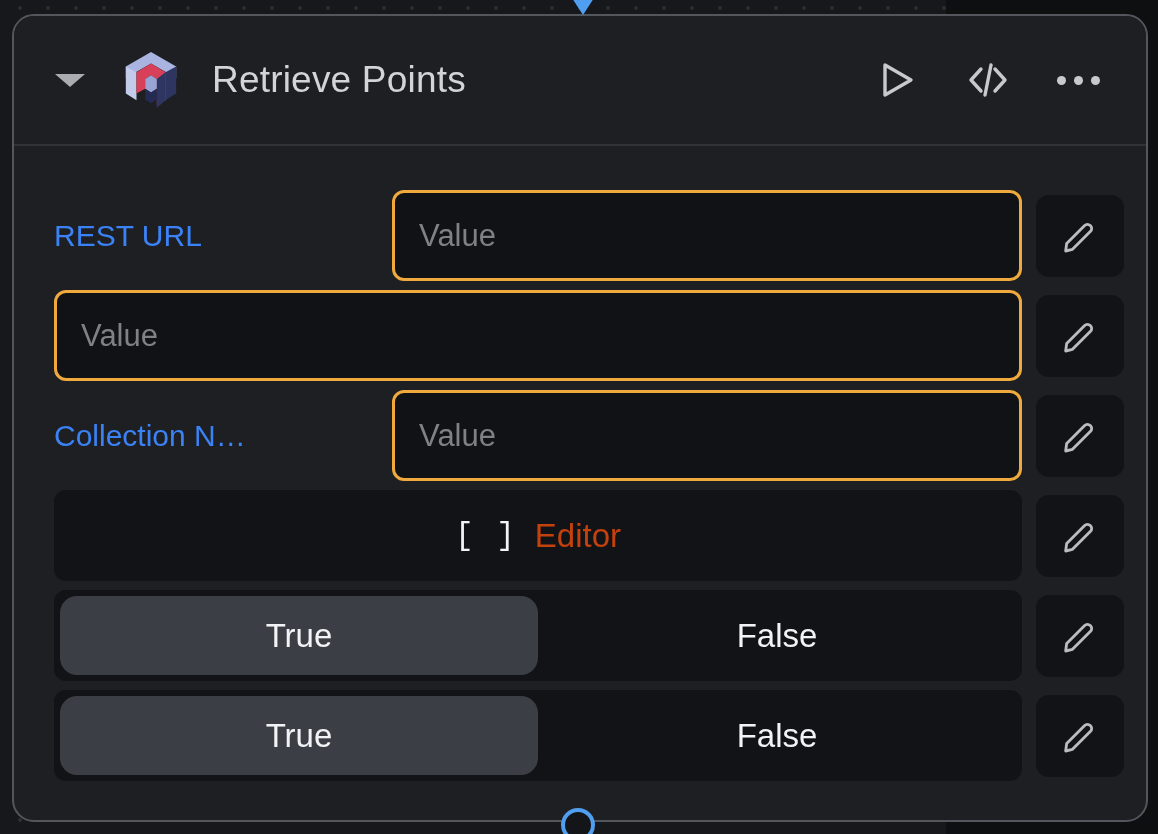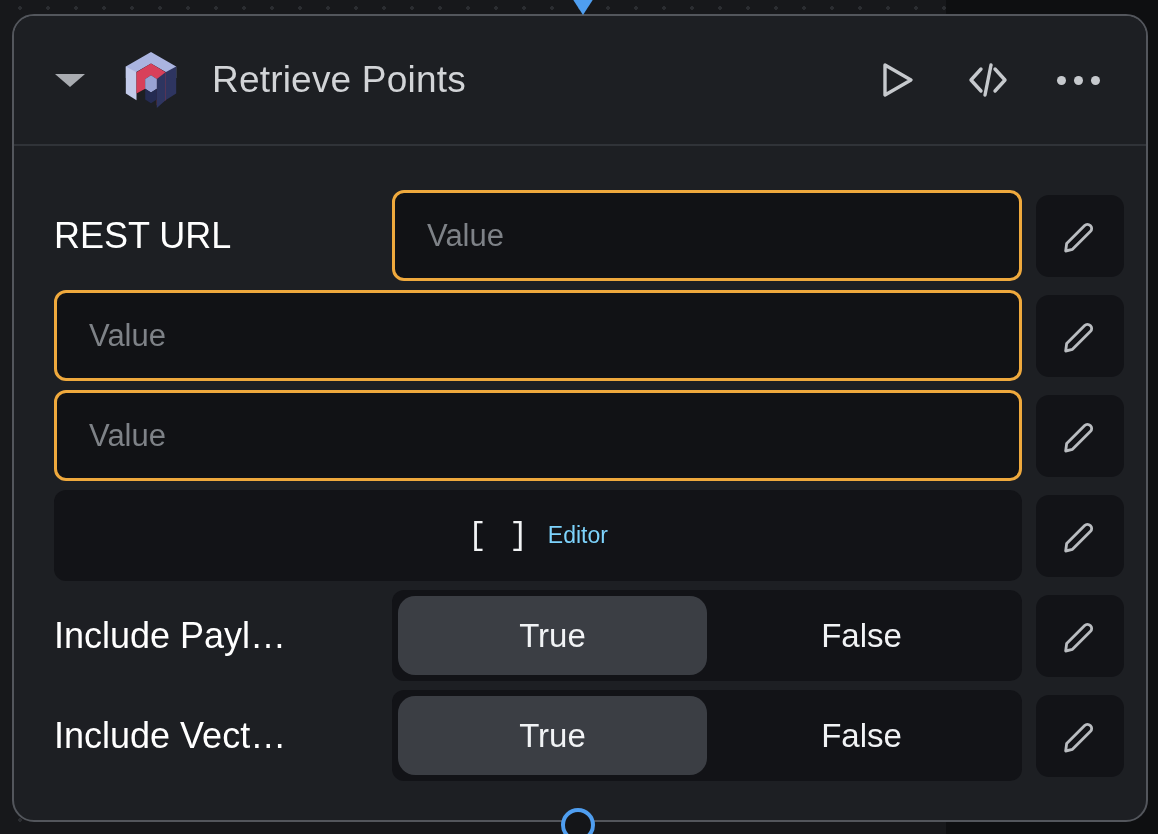--- a/index.html
+++ b/index.html
@@ -125,22 +125,22 @@
     display: flex;
     align-items: center;
     height: 91px;
     min-height: 91px;
     padding: 0 22px 0 40px;
     box-sizing: border-box;
   }
   .field-label {
     width: 338px;
     flex: none;
-    font-size: 36px;
-    color: #ffffff;
+    font-size: 30px;
+    color: #3b82f6;
     white-space: nowrap;
     overflow: hidden;
   }
   .field-control {
     flex: 1 1 auto;
     height: 91px;
     display: flex;
     align-items: center;
     box-sizing: border-box;
   }
@@ -148,21 +148,21 @@
   .text-input {
     width: 100%;
     height: 91px;
     box-sizing: border-box;
     background: #111215;
     border: 3px solid #efa93d;
     border-radius: 12px;
     color: #e6e8ea;
     font-family: "Liberation Sans", sans-serif;
     font-size: 31px;
-    padding: 0 32px;
+    padding: 0 24px;
     outline: none;
   }
   .text-input::placeholder {
     color: #7e8287;
     opacity: 1;
   }
 
   .flat-panel {
     width: 100%;
     height: 91px;
@@ -175,22 +175,22 @@
     gap: 18px;
     cursor: pointer;
   }
   .brackets {
     font-family: "Liberation Mono", monospace;
     font-size: 31px;
     color: #f1f3f5;
     letter-spacing: 2px;
   }
   .flat-panel-label {
-    font-size: 23px;
-    color: #7dd3fc;
+    font-size: 33px;
+    color: #c2410c;
   }
 
   .toggle-group {
     width: 100%;
     height: 91px;
     box-sizing: border-box;
     background: #121317;
     border-radius: 12px;
     display: flex;
     align-items: center;
@@ -319,20 +319,21 @@
           <input class="text-input" type="text" placeholder="Value" style="">
         </div>
         <div class="edit-btn">
           <svg width="40" height="40" viewBox="0 0 24 24">
             <path d="M4 16.5 L14.8 5.7 a2.3 2.3 0 0 1 3.3 0 l0.2 0.2 a2.3 2.3 0 0 1 0 3.3 L7.5 20 L3.4 21 Z" fill="none" stroke="#b9bcc0" stroke-width="1.7" stroke-linejoin="round"></path>
           </svg>
         </div>
       </div>
 
       <div class="field-row">
+        <div class="field-label">Collection N…</div>
         <div class="field-control">
           <input class="text-input" type="text" placeholder="Value" style="">
         </div>
         <div class="edit-btn">
           <svg width="40" height="40" viewBox="0 0 24 24">
             <path d="M4 16.5 L14.8 5.7 a2.3 2.3 0 0 1 3.3 0 l0.2 0.2 a2.3 2.3 0 0 1 0 3.3 L7.5 20 L3.4 21 Z" fill="none" stroke="#b9bcc0" stroke-width="1.7" stroke-linejoin="round"></path>
           </svg>
         </div>
       </div>
 
@@ -344,36 +345,34 @@
           </div>
         </div>
         <div class="edit-btn">
           <svg width="40" height="40" viewBox="0 0 24 24">
             <path d="M4 16.5 L14.8 5.7 a2.3 2.3 0 0 1 3.3 0 l0.2 0.2 a2.3 2.3 0 0 1 0 3.3 L7.5 20 L3.4 21 Z" fill="none" stroke="#b9bcc0" stroke-width="1.7" stroke-linejoin="round"></path>
           </svg>
         </div>
       </div>
 
       <div class="field-row">
-        <div class="field-label">Include Payl…</div>
         <div class="field-control">
           <div class="toggle-group">
             <div class="toggle-opt selected">True</div>
             <div class="toggle-opt">False</div>
           </div>
         </div>
         <div class="edit-btn">
           <svg width="40" height="40" viewBox="0 0 24 24">
             <path d="M4 16.5 L14.8 5.7 a2.3 2.3 0 0 1 3.3 0 l0.2 0.2 a2.3 2.3 0 0 1 0 3.3 L7.5 20 L3.4 21 Z" fill="none" stroke="#b9bcc0" stroke-width="1.7" stroke-linejoin="round"></path>
           </svg>
         </div>
       </div>
 
       <div class="field-row">
-        <div class="field-label">Include Vect…</div>
         <div class="field-control">
           <div class="toggle-group">
             <div class="toggle-opt selected">True</div>
             <div class="toggle-opt">False</div>
           </div>
         </div>
         <div class="edit-btn">
           <svg width="40" height="40" viewBox="0 0 24 24">
             <path d="M4 16.5 L14.8 5.7 a2.3 2.3 0 0 1 3.3 0 l0.2 0.2 a2.3 2.3 0 0 1 0 3.3 L7.5 20 L3.4 21 Z" fill="none" stroke="#b9bcc0" stroke-width="1.7" stroke-linejoin="round"></path>
           </svg>

